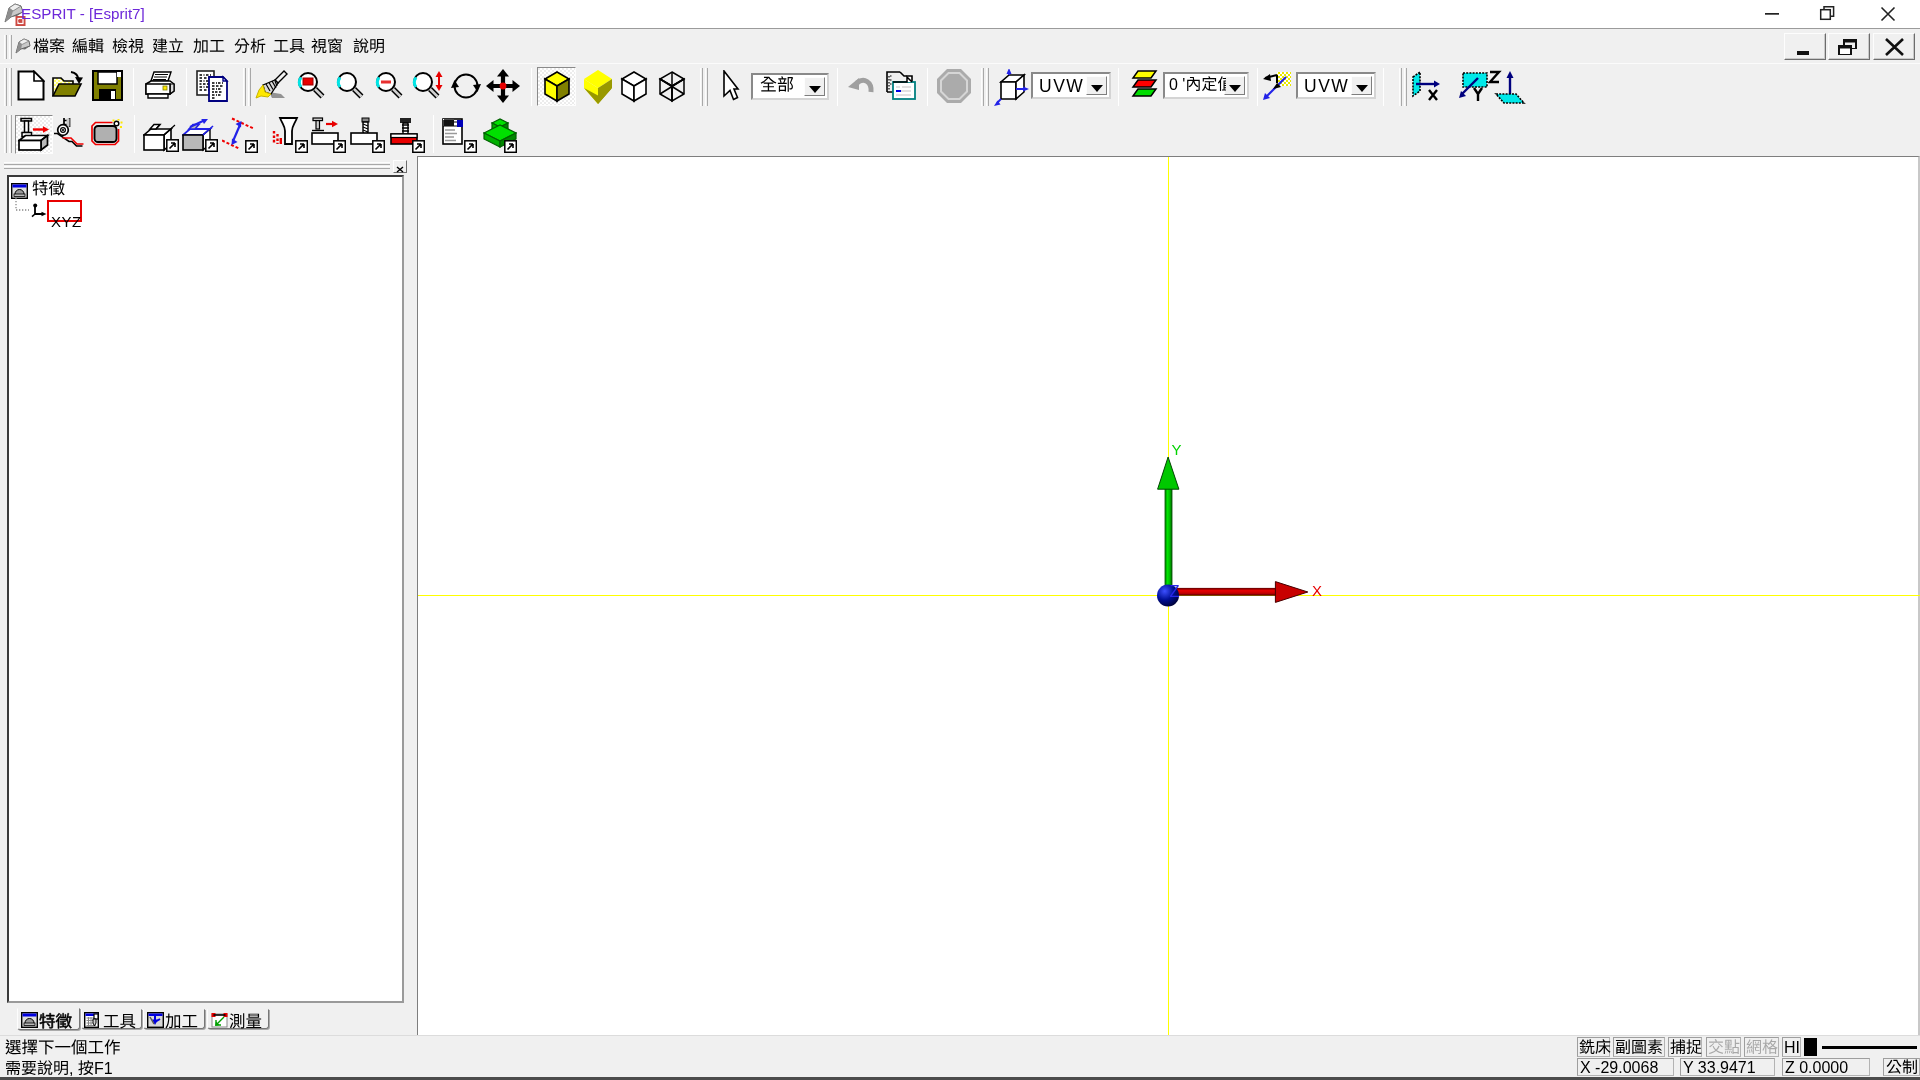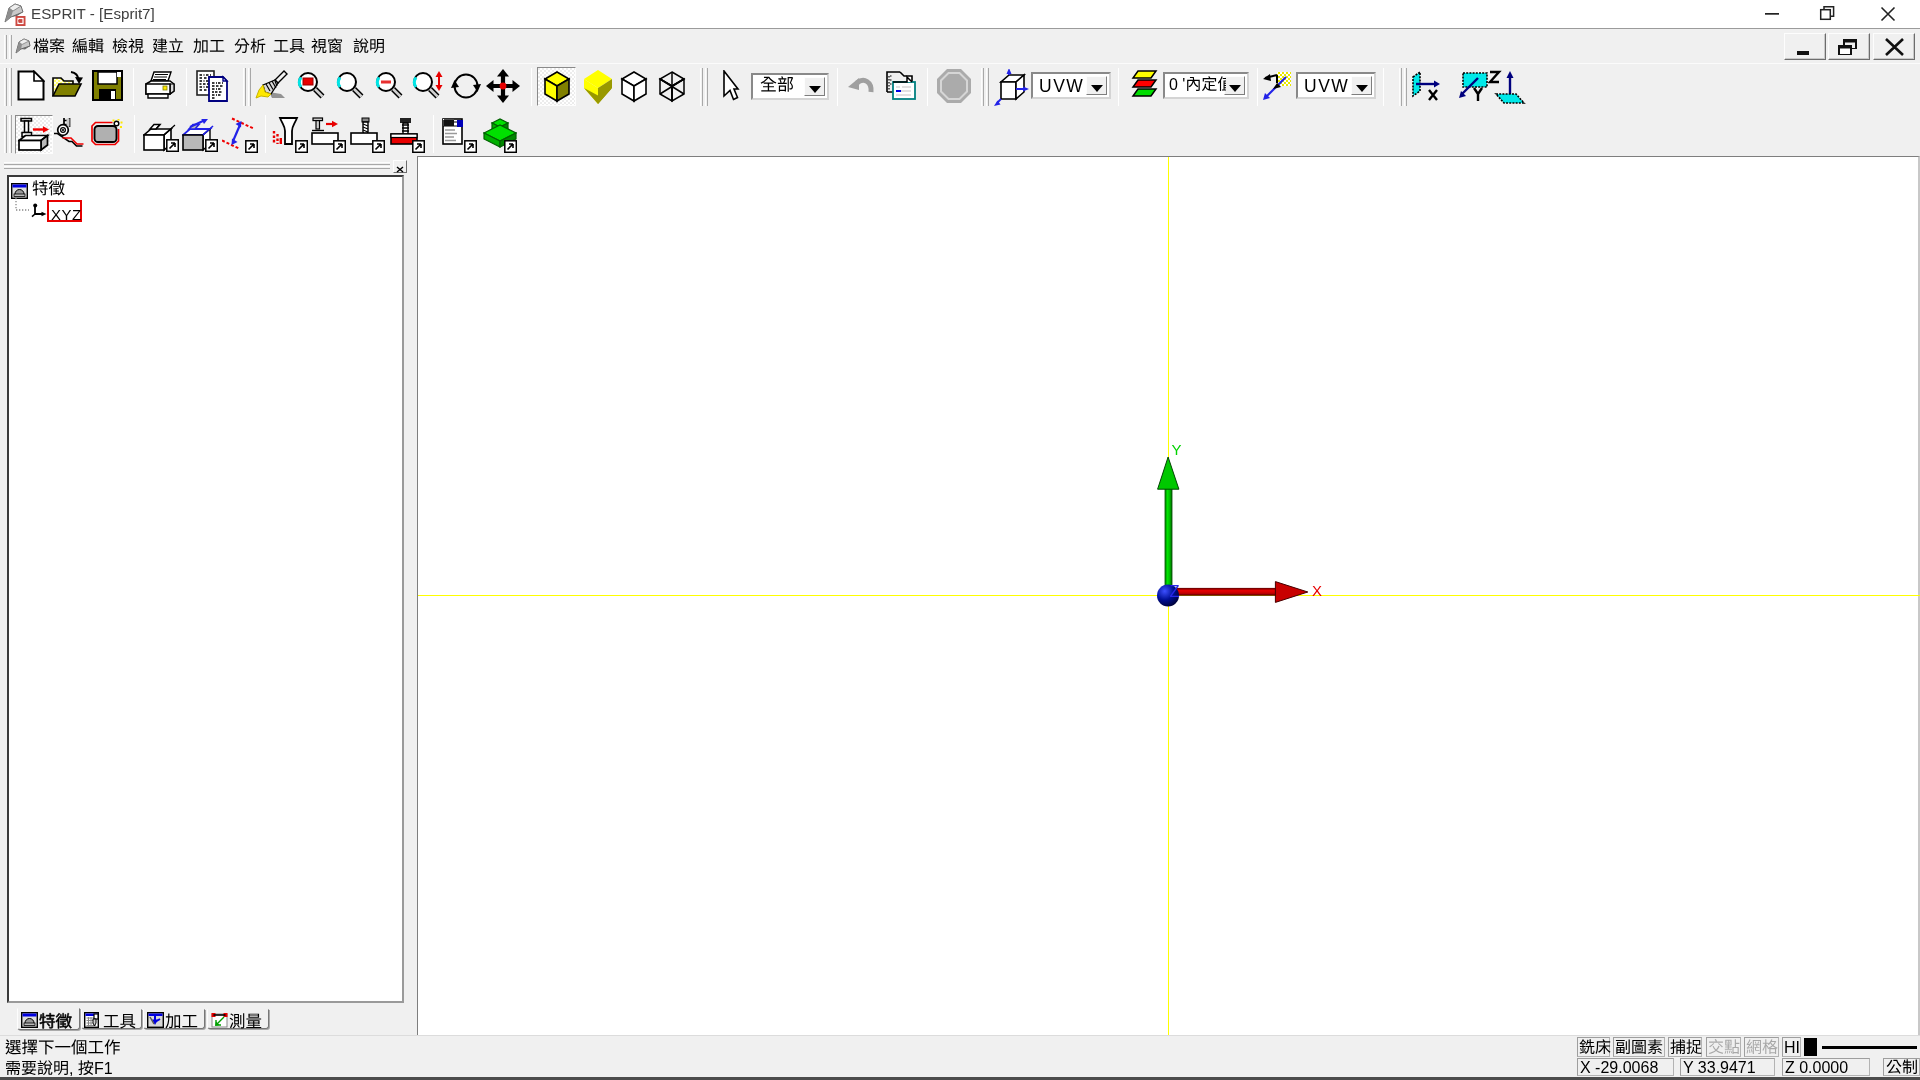--- a/index.html
+++ b/index.html
@@ -22,21 +22,21 @@
 <div class="abs" style="left:0;top:1077px;width:1920px;height:3px;background:#4c4c4c"></div>
 <svg class="abs" style="left:3px;top:2px" width="24" height="25" viewBox="0 0 24 25">
 <polygon points="2,20 6,6 12,2 18,4 20,10 8,15" fill="#c9c9c9" stroke="#6d6d6d" stroke-width="1"></polygon>
 <polygon points="6,6 12,2 18,4 10,9" fill="#efefef" stroke="#777" stroke-width="0.8"></polygon>
 <polygon points="2,20 8,15 10,9 6,6" fill="#8d8d8d"></polygon>
 <polygon points="8,15 20,10 14,14" fill="#6a6a6a"></polygon>
 <rect x="12.5" y="14" width="10" height="10" fill="#cd4a43"></rect>
 <rect x="15" y="16.5" width="5" height="5" fill="none" stroke="#fff" stroke-width="1.2"></rect>
 <rect x="15" y="18.2" width="3" height="1.4" fill="#cd4a43"></rect>
   </svg>
-<div class="abs" style="left:31px;top:5px;font-size:15.2px;color:#404040">ESPRIT - [Esprit7]</div>
+<div class="abs" style="left:21px;top:5px;font-size:15.2px;color:#6d28d9">ESPRIT - [Esprit7]</div>
 <svg class="abs" style="left:1755px;top:0" width="160" height="28">
 <rect x="10" y="13" width="14" height="1.7" fill="#222"></rect>
 <path d="M69,9.5 v-2.8 h9.6 v9.6 h-2.9" fill="none" stroke="#222" stroke-width="1.5"></path>
 <rect x="65.7" y="9.7" width="9.6" height="9.6" fill="#fff" stroke="#222" stroke-width="1.5"></rect>
 <path d="M126.5,7.5 L139.5,20.5 M139.5,7.5 L126.5,20.5" stroke="#222" stroke-width="1.6"></path>
   </svg>
 <div class="grip" style="left:4px;top:35px;height:24px"></div>
 <div class="grip" style="left:9px;top:35px;height:24px"></div>
 <svg class="abs" style="left:15px;top:38px" width="18" height="18" viewBox="0 0 18 18">
 <polygon points="1,15 4,4 9,1 14,3 15,8 6,11" fill="#c9c9c9" stroke="#666" stroke-width="1"></polygon>
@@ -473,21 +473,21 @@
 <svg class="abs" style="left:15px;top:198px" width="22" height="18">
 <path d="M1,0 V12 M1,12 H14" stroke="#888" stroke-width="1.3" stroke-dasharray="1.3 1.7" fill="none"></path>
   </svg>
 <svg class="abs" style="left:31px;top:203px" width="16" height="15" viewBox="0 0 16 15">
 <path d="M4,2 V11 M4,11 H12" stroke="#000" stroke-width="1.8"></path>
 <circle cx="4.2" cy="2.5" r="2" fill="#000"></circle>
 <polygon points="15.5,11 10.5,8.7 10.5,13.3" fill="#000"></polygon>
 <path d="M4,11 l-3,2.6" stroke="#000" stroke-width="1.5"></path>
   </svg>
 <div class="abs" style="left:47px;top:200px;width:35px;height:22px;background:#fff;border:2px solid #e80000"></div>
-<div class="abs" style="left:51px;top:206px;font-size:15px;letter-spacing:0.5px;color:#000">XYZ</div>
+<div class="abs" style="left:51px;top:213px;font-size:15px;letter-spacing:0.5px;color:#000">XYZ</div>
 <div class="abs" style="left:17px;top:1008px;width:63px;height:22px;background:#f0f0f0;border:1px solid;border-color:#f0f0f0 #777 #777 #fdfdfd;border-radius:0 0 3px 3px;box-shadow:1px 1px 0 #aaa"></div>
 <div class="abs" style="left:81px;top:1009px;width:61px;height:20px;background:#f0f0f0;border:1px solid;border-color:#f0f0f0 #777 #777 #fdfdfd;border-radius:0 0 3px 3px;box-shadow:1px 1px 0 #aaa"></div>
 <div class="abs" style="left:143px;top:1009px;width:62px;height:20px;background:#f0f0f0;border:1px solid;border-color:#f0f0f0 #777 #777 #fdfdfd;border-radius:0 0 3px 3px;box-shadow:1px 1px 0 #aaa"></div>
 <div class="abs" style="left:207px;top:1009px;width:62px;height:20px;background:#f0f0f0;border:1px solid;border-color:#f0f0f0 #777 #777 #fdfdfd;border-radius:0 0 3px 3px;box-shadow:1px 1px 0 #aaa"></div>
 <svg class="abs" style="left:21px;top:1012px" width="17" height="16" viewBox="0 0 17 16">
     <rect x="0.7" y="0.7" width="15.6" height="14.6" fill="#ddd" stroke="#000" stroke-width="1.4"></rect>
 <rect x="1.5" y="1.5" width="14" height="3" fill="#0000e0"></rect>
 <path d="M4,11 a4.5,4.5 0 0 1 9,0" fill="#999" stroke="#000" stroke-width="1"></path>
 <rect x="3" y="11" width="11" height="2.5" fill="#bbb" stroke="#000" stroke-width="0.8"></rect>
   </svg>

